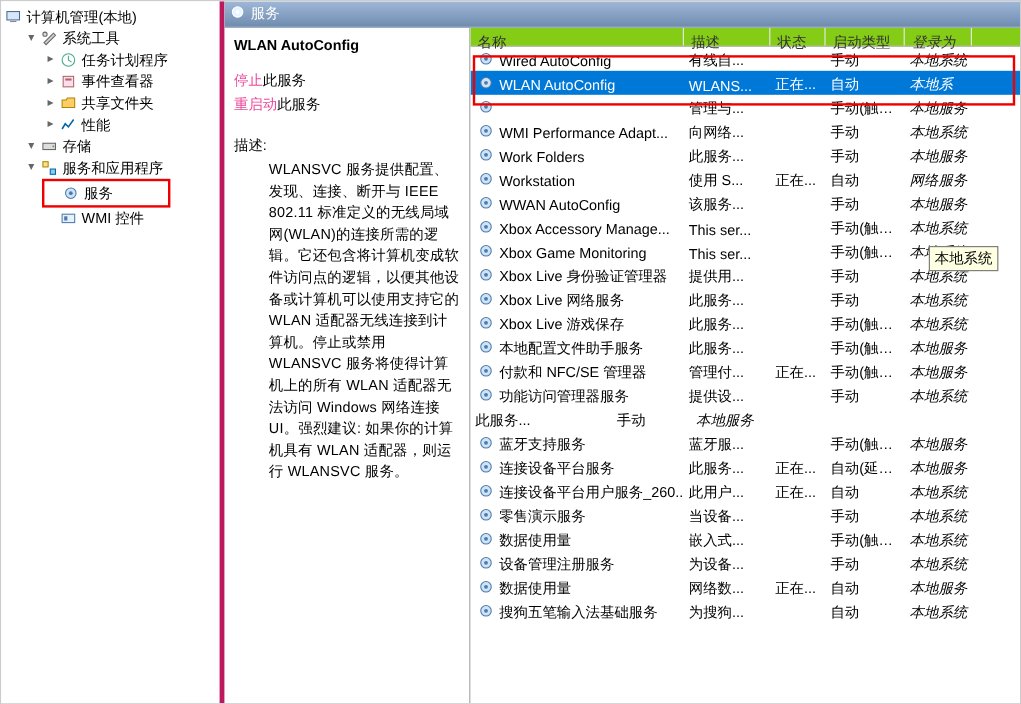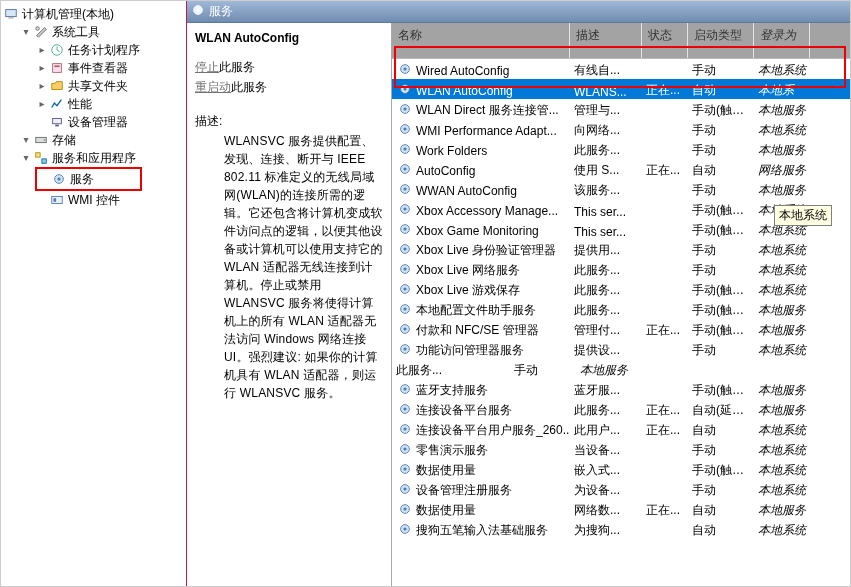--- a/index.html
+++ b/index.html
@@ -1,46 +1,46 @@
 <!DOCTYPE html>
 <html><head>
 <meta charset="utf-8">
 <style>
   * { box-sizing: border-box; margin: 0; padding: 0; }
   body { font-family: "Microsoft YaHei", "Segoe UI", Tahoma, sans-serif; font-size: 12px; background: #fff; color: #000; width: 851px; height: 587px; overflow: hidden; border: 1px solid #ccc; }
   .main-split { display: flex; height: 100%; }
-  .left-pane { width: 186px; border-right: 1px solid #be185d; background: #fff; overflow: hidden; }
+  .left-pane { width: 186px; border-right: 4px solid #be185d; background: #fff; overflow: hidden; }
   .right-pane { flex: 1; display: flex; flex-direction: column; overflow: hidden; }
 
   
   .tree { padding: 4px 0 0 2px; }
   .tree-node { display: flex; align-items: center; height: 18px; line-height: 18px; cursor: default; }
   .tree-toggle { width: 14px; text-align: center; color: #666; font-size: 10px; cursor: pointer; }
   .tree-icon { width: 16px; height: 16px; display: inline-flex; align-items: center; justify-content: center; margin-right: 3px; }
   .tree-label { white-space: nowrap; }
   .tree-children { padding-left: 16px; }
   .red-box-tree { border: 2px solid #e00; padding: 1px 46px 1px 0; display: inline-block; }
 
   
   .header-bar { display: flex; align-items: center; height: 22px; background: linear-gradient(#a0b8d8, #6f8caf); color: #fff; border-bottom: 1px solid #5b7aa0; padding-left: 4px; }
   .header-bar .gear-icon { margin-right: 4px; }
   .hb-label { font-size: 12px; }
 
   
   .detail-split { display: flex; flex: 1; overflow: hidden; }
   .detail-pane { width: 205px; padding: 8px 8px 8px 8px; border-right: 1px solid #aaa; overflow: hidden; }
   .detail-title { font-weight: bold; margin-bottom: 12px; }
-  .link { color: #737373; text-decoration: underline; cursor: pointer; }
+  .link { color: #ec4899; cursor: pointer; }
   .detail-actions { margin-bottom: 16px; line-height: 20px; }
   .detail-desc-label { margin-bottom: 2px; }
   .detail-desc { line-height: 18px; letter-spacing: 0.2px; margin-left: 29px; }
 
   
   .table-pane { flex: 1; position: relative; overflow: hidden; display: flex; flex-direction: column; }
-  .col-headers { display: flex; height: 36px; border-bottom: 1px solid #bbb; background: #a3a3a3; }
+  .col-headers { display: flex; height: 16px; border-bottom: 1px solid #bbb; background: #84cc16; }
   .col-headers > div { border-right: 1px solid #e3e3e3; padding: 4px 6px; font-size: 12px; color: #333; }
   .c-name { width: 178px; padding-left: 6px !important; }
   .c-desc { width: 72px; }
   .c-status { width: 46px; }
   .c-start { width: 66px; }
   .c-logon { width: 56px; font-style: italic; }
 
   .rows { flex: 1; overflow-y: scroll; overflow-x: hidden; }
   .row { display: flex; height: 20px; align-items: flex-end; cursor: default; }
   .row > div { overflow: hidden; white-space: nowrap; text-overflow: ellipsis; padding: 0 4px; }
@@ -122,30 +122,20 @@
           </div>
           <div class="tree-node">
             <span class="tree-toggle">▸</span>
             <span class="tree-icon misc-icon">
                 <svg viewBox="0 0 16 16">
                   <path d="M2 12 L5 7 L8 10 L13 3" stroke="#06a" fill="none" stroke-width="1.5"></path>
                 </svg>
               </span>
             <span class="tree-label">性能</span>
           </div>
-          <div class="tree-node">
-            <span class="tree-toggle">&nbsp;</span>
-            <span class="tree-icon misc-icon">
-                <svg viewBox="0 0 16 16">
-                  <rect x="3" y="4" width="10" height="6" fill="#eef" stroke="#558"></rect>
-                  <rect x="6" y="11" width="4" height="2" fill="#558"></rect>
-                </svg>
-              </span>
-            <span class="tree-label">设备管理器</span>
-          </div>
         </div>
         <div class="tree-node">
           <span class="tree-toggle">▾</span>
           <span class="tree-icon disk-icon">
               <svg viewBox="0 0 16 16">
                 <rect x="2" y="5" width="12" height="6" fill="#ddd" stroke="#666"></rect>
                 <circle cx="12" cy="8" r="1" fill="#6a6"></circle>
               </svg>
             </span>
           <span class="tree-label">存储</span>
@@ -243,21 +233,20 @@
               <div class="c-status">正在...</div>
               <div class="c-start">自动</div>
               <div class="c-logon">本地系</div>
             </div>
             <div class="row">
               <div class="c-name">
                 <span class="gear-icon"><svg viewBox="0 0 16 16">
                     <circle cx="8" cy="8" r="5" fill="#cfe3f5" stroke="#4a7aae"></circle>
                     <circle cx="8" cy="8" r="1.8" fill="#4a7aae"></circle>
                   </svg></span>
-                <span>WLAN Direct 服务连接管...</span>
               </div>
               <div class="c-desc">管理与...</div>
               <div class="c-status"></div>
               <div class="c-start">手动(触发...</div>
               <div class="c-logon">本地服务</div>
             </div>
             <div class="row">
               <div class="c-name">
                 <span class="gear-icon"><svg viewBox="0 0 16 16">
                     <circle cx="8" cy="8" r="5" fill="#cfe3f5" stroke="#4a7aae"></circle>
@@ -282,21 +271,21 @@
               <div class="c-status"></div>
               <div class="c-start">手动</div>
               <div class="c-logon">本地服务</div>
             </div>
             <div class="row">
               <div class="c-name">
                 <span class="gear-icon"><svg viewBox="0 0 16 16">
                     <circle cx="8" cy="8" r="5" fill="#cfe3f5" stroke="#4a7aae"></circle>
                     <circle cx="8" cy="8" r="1.8" fill="#4a7aae"></circle>
                   </svg></span>
-                <span>AutoConfig</span>
+                <span>Workstation</span>
               </div>
               <div class="c-desc">使用 S...</div>
               <div class="c-status">正在...</div>
               <div class="c-start">自动</div>
               <div class="c-logon">网络服务</div>
             </div>
             <div class="row">
               <div class="c-name">
                 <span class="gear-icon"><svg viewBox="0 0 16 16">
                     <circle cx="8" cy="8" r="5" fill="#cfe3f5" stroke="#4a7aae"></circle>

